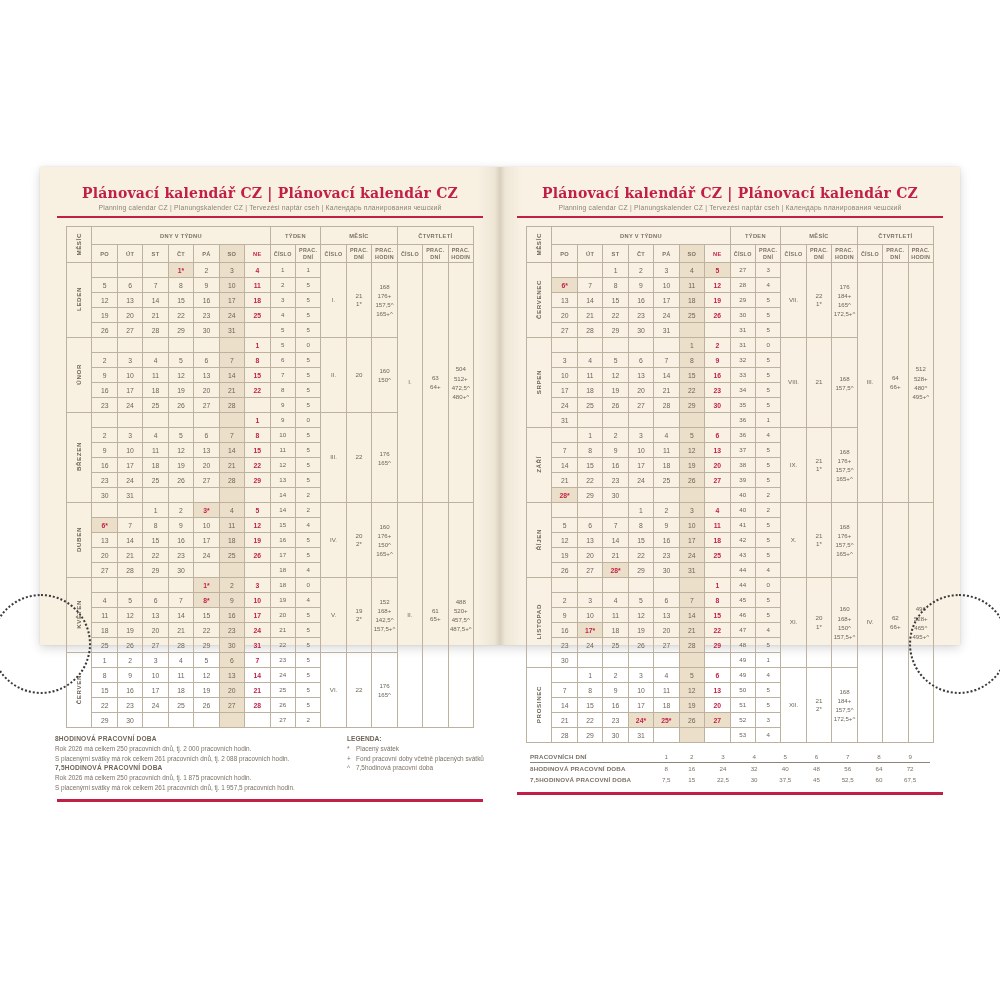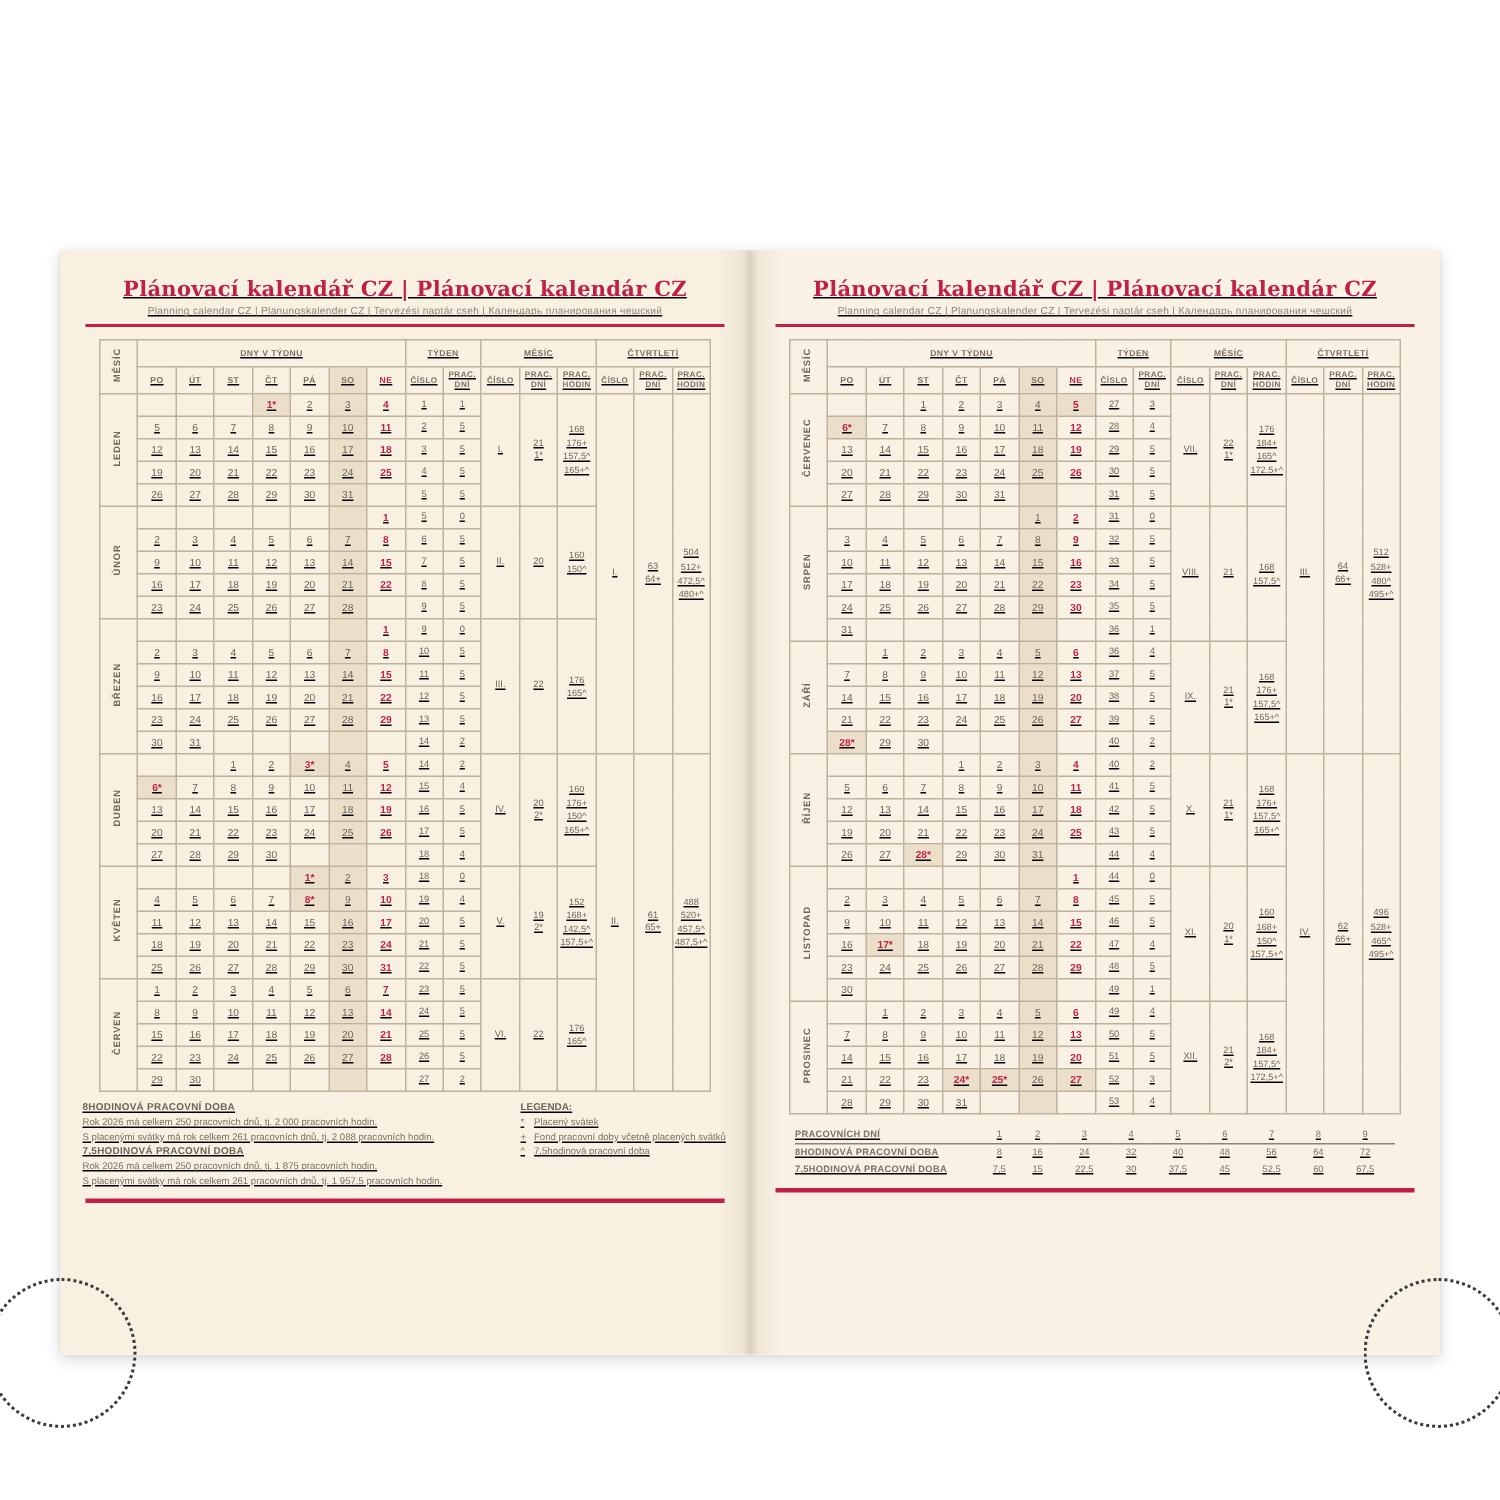--- a/index.html
+++ b/index.html
@@ -1,19 +1,19 @@
 <!DOCTYPE html>
 <html><head>
 <meta charset="utf-8">
 <style>
   html,body{margin:0;padding:0;}
   body{width:1000px;height:1000px;background:#ffffff;position:relative;
        font-family:"Liberation Sans",sans-serif;overflow:hidden;}
-  .spread{position:absolute;left:40px;top:167px;width:920px;height:736px;display:flex;
-          box-shadow:0 3px 10px rgba(0,0,0,.16),0 0 2px rgba(0,0,0,.10);text-decoration:underline;}
+  .spread{position:absolute;left:40px;top:167px;width:920px;height:478px;display:flex;
+          box-shadow:0 3px 10px rgba(0,0,0,.16),0 0 2px rgba(0,0,0,.10);}
   .spread::before{content:'';position:absolute;left:438px;top:0;width:44px;height:100%;z-index:6;
           background:linear-gradient(90deg,rgba(110,85,55,0) 0%,rgba(110,85,55,.08) 38%,rgba(95,70,45,.20) 50%,rgba(110,85,55,.08) 62%,rgba(110,85,55,0) 100%);
           pointer-events:none;}
   .page{width:460px;height:100%;background:#f8f1e2;position:relative;box-sizing:border-box;
         padding:13px 13px 0 13px;}
   .page.right{background:#f9f2e4;}
   .ptitle{text-align:center;font-family:"DejaVu Serif",serif;font-weight:bold;
           font-size:14px;color:#c21f47;margin:5px 0 3px 0;letter-spacing:.2px;}
   .psub{text-align:center;font-size:6.8px;color:#8d8477;margin:0 0 5px 0;letter-spacing:.2px;}
   .rule{height:2.2px;background:#c21f47;margin:0 4px 8px 4px;}

